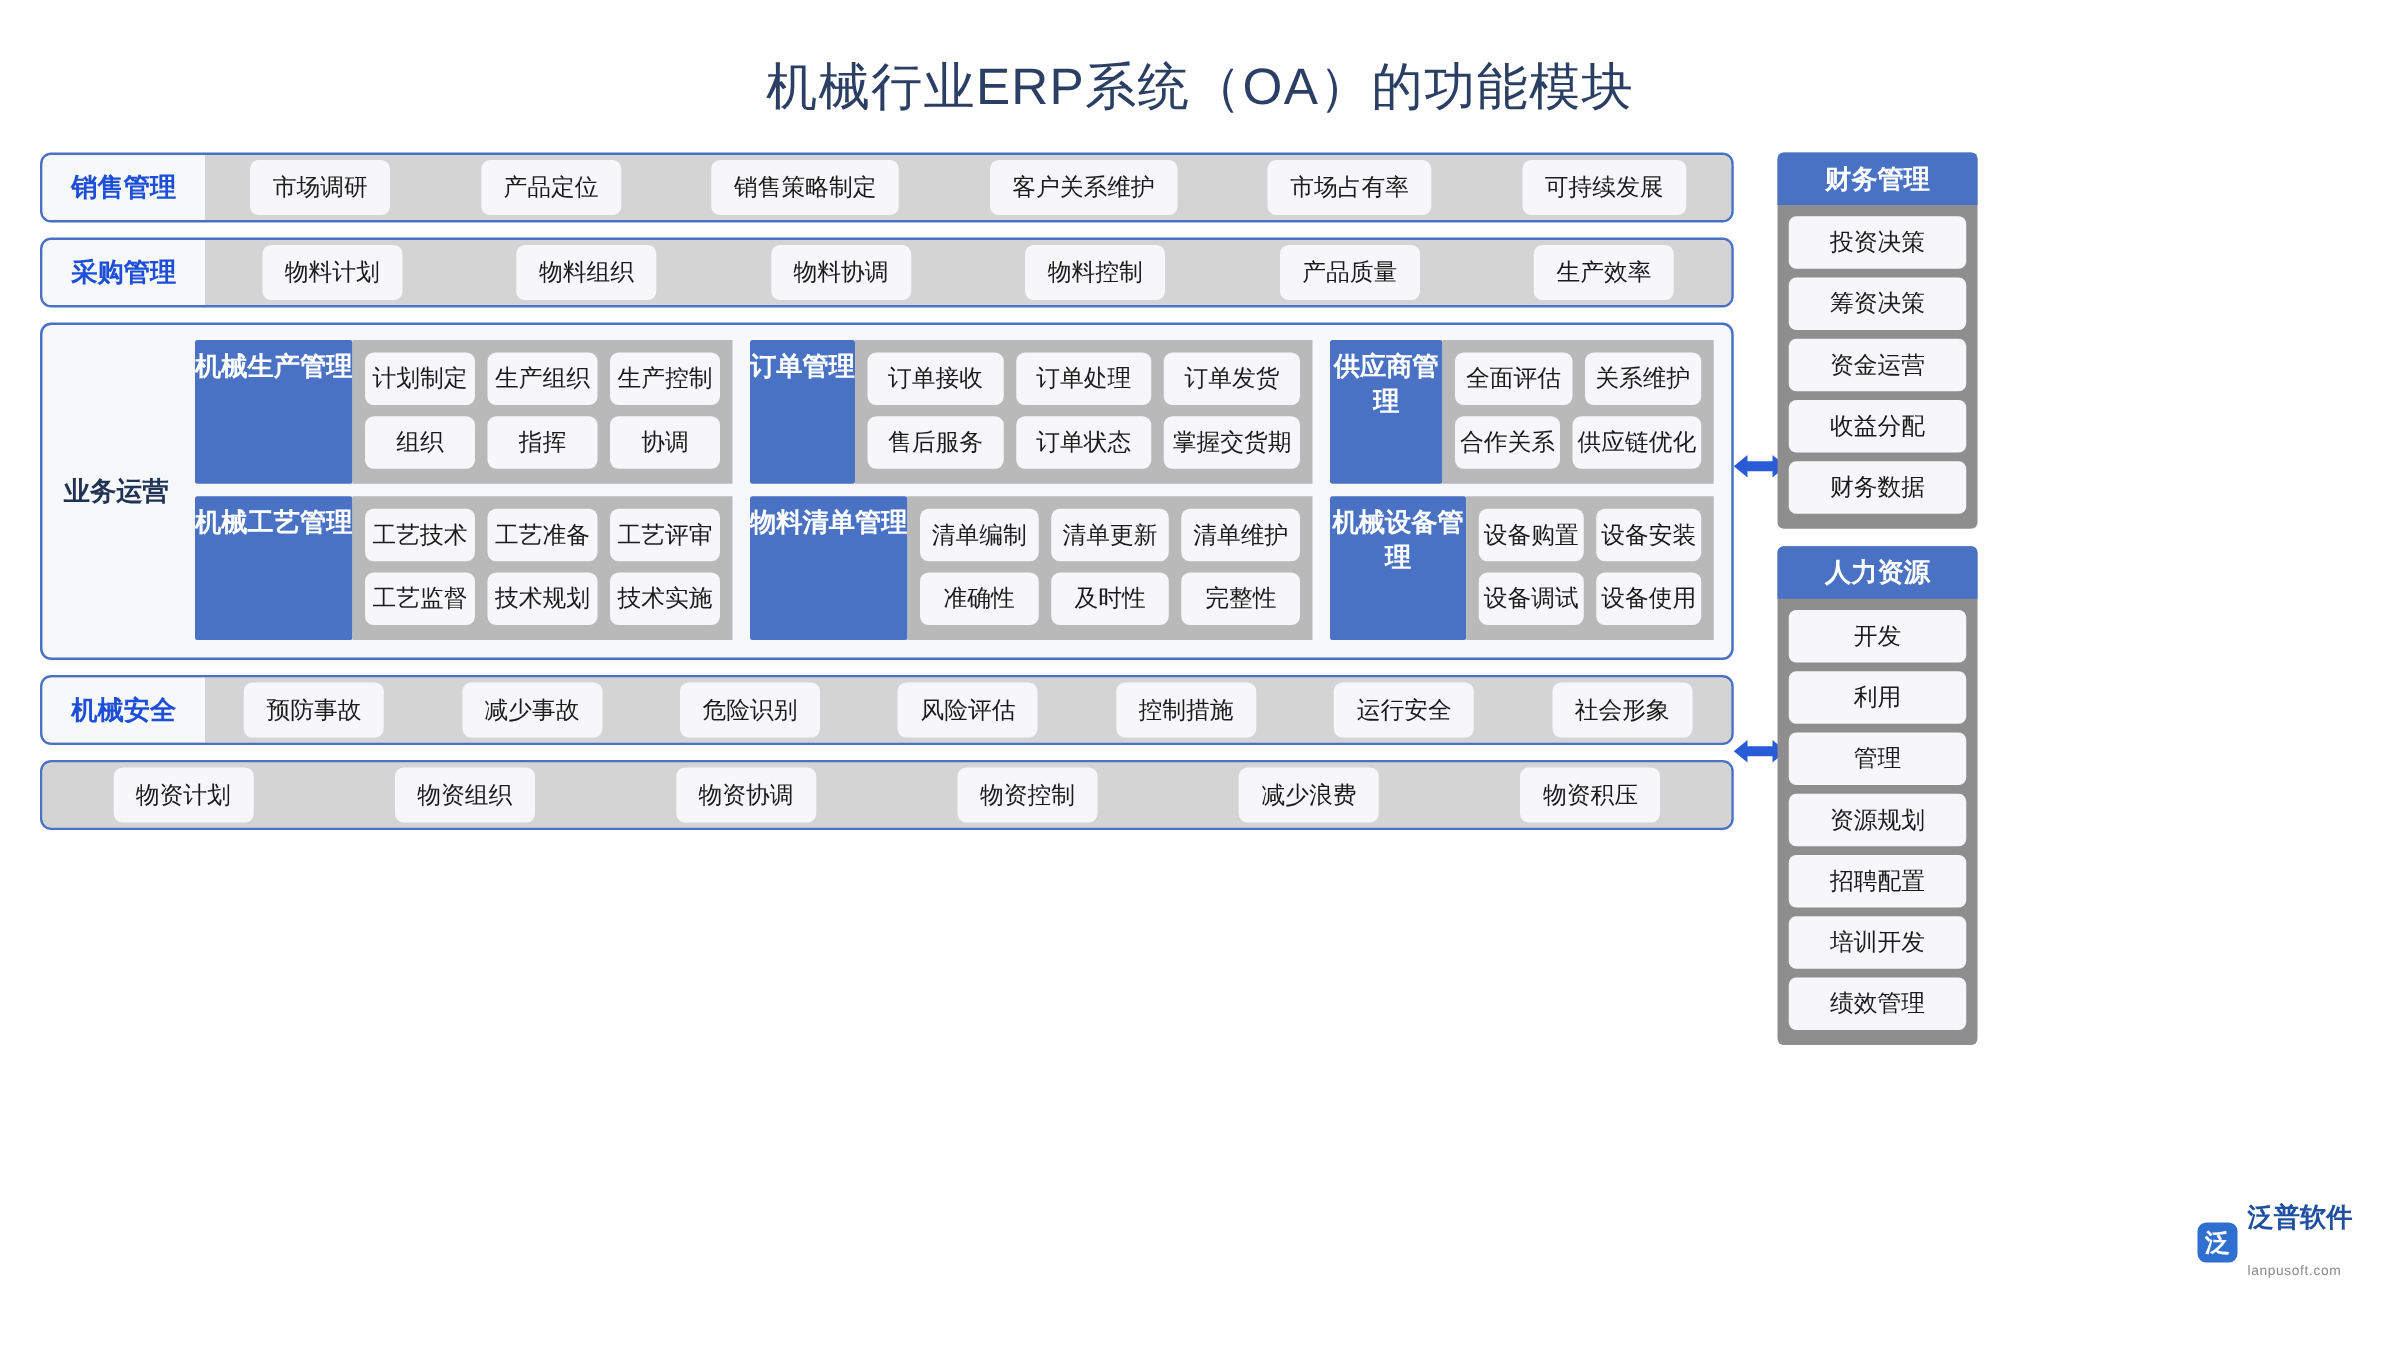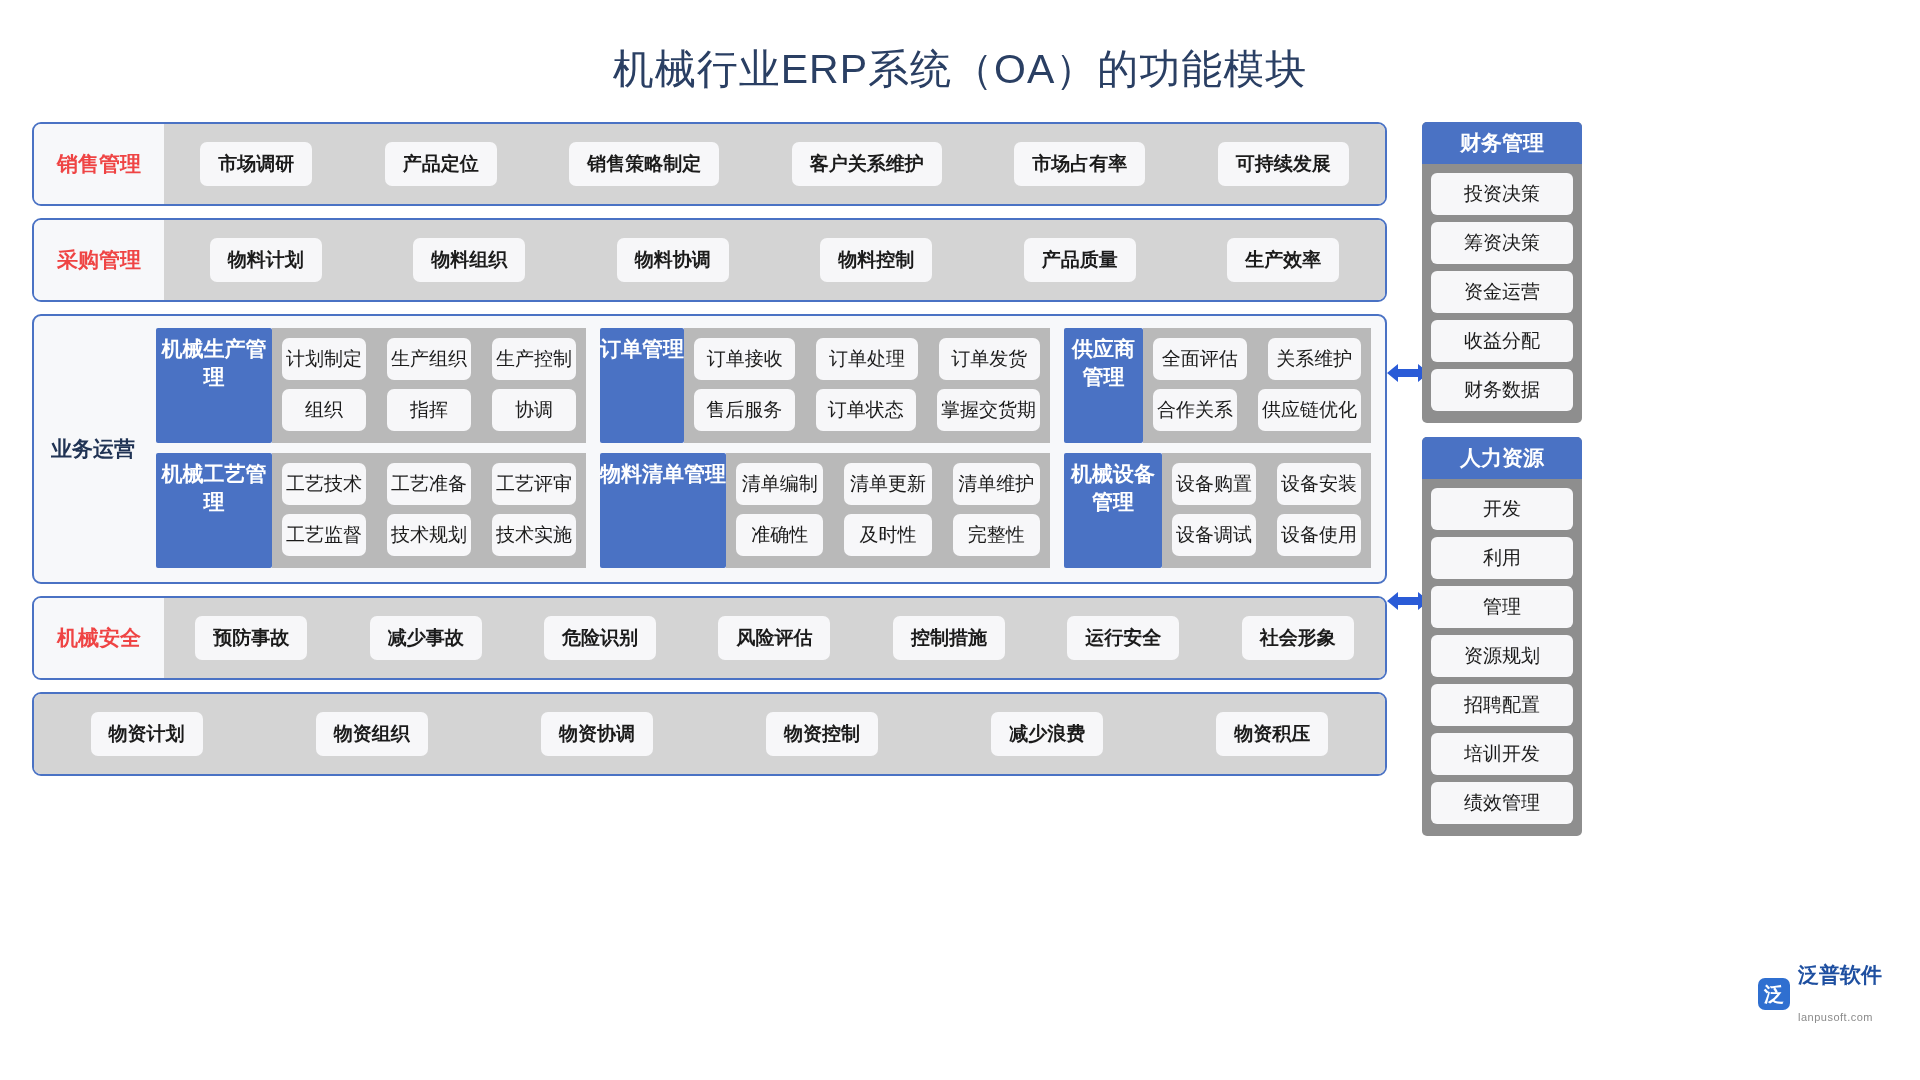--- a/index.html
+++ b/index.html
@@ -38,33 +38,32 @@
     border-radius:9px;
     background:#f7f8fa;
     display:flex;
     align-items:stretch;
     margin-bottom:12px;
     overflow:hidden;
   }
   .band-label{
     flex:0 0 118px;
     display:flex;align-items:center;justify-content:center;
-    font-size:21px;font-weight:bold;color:#ef4444;
+    font-size:21px;font-weight:bold;color:#1d4ed8;
     background:#f7f8fa;
     padding:0 6px;
   }
   .band-body{
     flex:1;
     background:#d4d4d4;
     display:flex;
     align-items:center;
     justify-content:space-around;
-    padding:18px 10px;
+    padding:4px 10px;
     gap:20px;
-    font-weight:bold;
   }
   .chip{
     background:#f7f7f9;
     border-radius:7px;
     padding:9px 18px;
     font-size:19px;
     color:#1b1b1b;
     white-space:nowrap;
     text-align:center;
   }
@@ -98,21 +97,21 @@
     padding:7px 0 8px;
     border-radius:2px;
   }
   .mod-body{
     background:#b9b9b9;
     padding:10px 10px 12px;
     display:flex;flex-direction:column;gap:9px;
     flex:1;
   }
   .mod-row{
-    display:flex;gap:21px;justify-content:flex-start;
+    display:flex;gap:10px;justify-content:flex-start;
   }
   .mod-row .chip{
     flex:1;
     padding:8px 4px;
     font-size:19px;
   }
   
   .right-col{
     position:absolute;
     left:1422px;top:14px;

